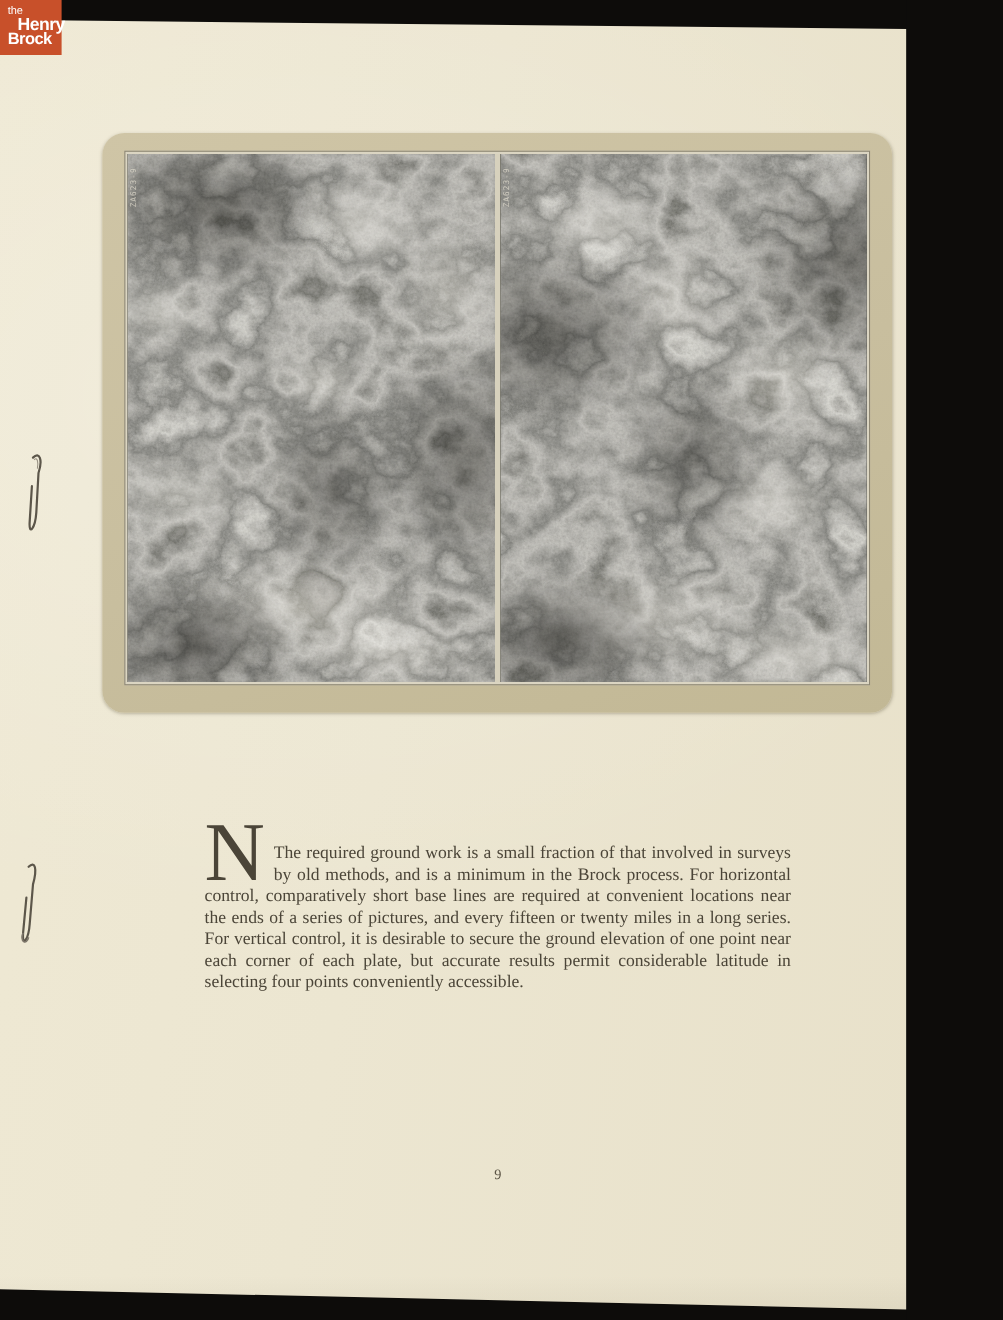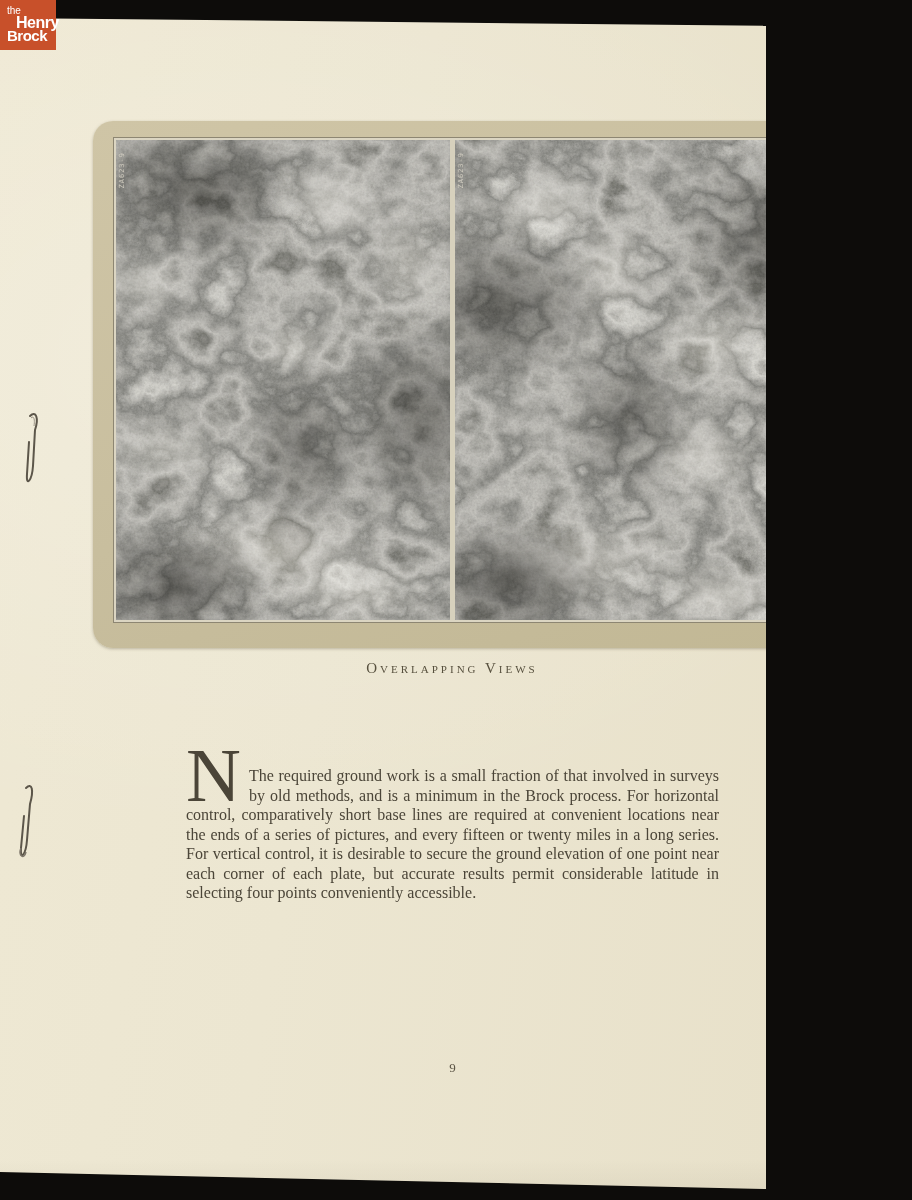--- a/index.html
+++ b/index.html
@@ -1,19 +1,19 @@
 <!DOCTYPE html>
 <html><head>
 <meta charset="utf-8">
 <style>
   * { margin: 0; padding: 0; box-sizing: border-box; }
   html, body { background: #0d0c0a; }
   #canvas {
     position: relative;
-    width: 766px; height: 1200px;
+    width: 824px; height: 1200px;
     overflow: hidden;
     background: #0d0c0a;
     font-family: "Liberation Serif", serif;
   }
   
   .page {
     position: absolute; inset: 0;
     clip-path: polygon(0 18px, 887px 27px, 897px 1192px, 0 1172px);
     background:
       radial-gradient(1200px 800px at 30% 30%, rgba(255,255,255,0.20), rgba(255,255,255,0) 60%),
@@ -208,21 +208,20 @@
           <rect width="100%" height="100%" filter="url(#grainA)"></rect>
         </svg>
         <div class="blobs-light pr-light"></div>
         <div class="blobs-dark pr-dark"></div>
         <span class="photo-mark">ZA623-9</span>
       </div>
 
     </div>
   </div>
 
-  <div class="caption">Overlapping Views</div>
 
   <div class="textblock">
     <p class="para1">
       <span class="dropcap">N</span>
     </p>
     <p class="para2">The required ground work is a small fraction of that involved in surveys by old methods, and is a minimum in the Brock process.  For horizontal control, comparatively short base lines are required at convenient locations near the ends of a series of pictures, and every fifteen or twenty miles in a long series.  For vertical control, it is desirable to secure the ground elevation of one point near each corner of each plate, but accurate results permit considerable latitude in selecting four points conveniently accessible.</p>
   </div>
 
   <div class="pagenum">9</div>
 

